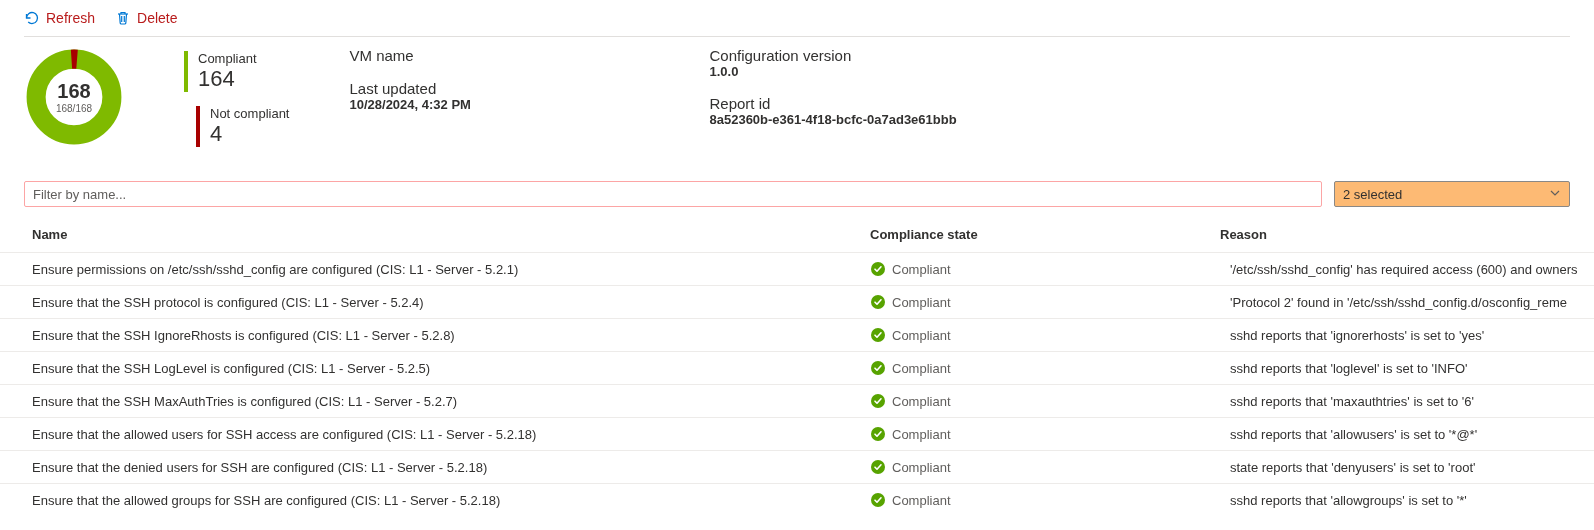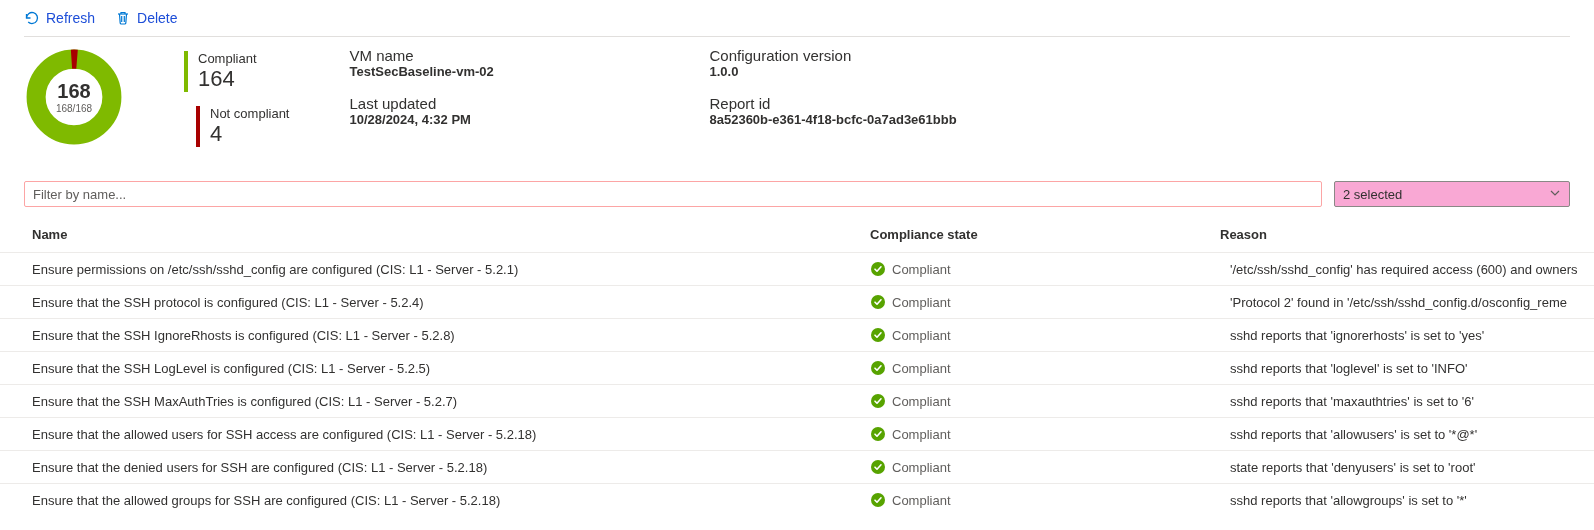--- a/index.html
+++ b/index.html
@@ -18,21 +18,21 @@
       padding: 10px 24px;
     }
     .toolbar-btn {
       display: flex;
       align-items: center;
       gap: 6px;
       background: none;
       border: none;
       cursor: pointer;
       font-size: 14px;
-      color: #1d4ed8;
+      color: #b91c1c;
       padding: 0;
     }
     .toolbar-btn .icon { display: flex; }
     .divider {
       border-top: 1px solid #e1dfdd;
       margin: 0 24px;
     }
     .summary-row {
       display: flex;
       align-items: flex-start;
@@ -84,21 +84,21 @@
     .filter-select {
       width: 236px;
       height: 26px;
       border: 1px solid #8a8886;
       border-radius: 2px;
       padding: 0 8px;
       font-size: 13px;
       display: flex;
       align-items: center;
       justify-content: space-between;
-      background: #f9a8d4;
+      background: #fdba74;
       cursor: pointer;
     }
     .table {
       width: 100%;
       border-collapse: collapse;
     }
     .table thead th {
       text-align: left;
       font-weight: 600;
       font-size: 13px;
@@ -178,21 +178,20 @@
     </div>
     <div class="stat-col red">
       <div class="stat-label">Not compliant</div>
       <div class="stat-val">4</div>
     </div>
   </div>
 
   <div class="kv-block" style="min-width:300px;">
     <div>
       <div class="kv-label">VM name</div>
-      <div class="kv-value">TestSecBaseline-vm-02</div>
     </div>
     <div>
       <div class="kv-label">Last updated</div>
       <div class="kv-value">10/28/2024, 4:32 PM</div>
     </div>
   </div>
 
   <div class="kv-block" style="min-width:330px;">
     <div>
       <div class="kv-label">Configuration version</div>

